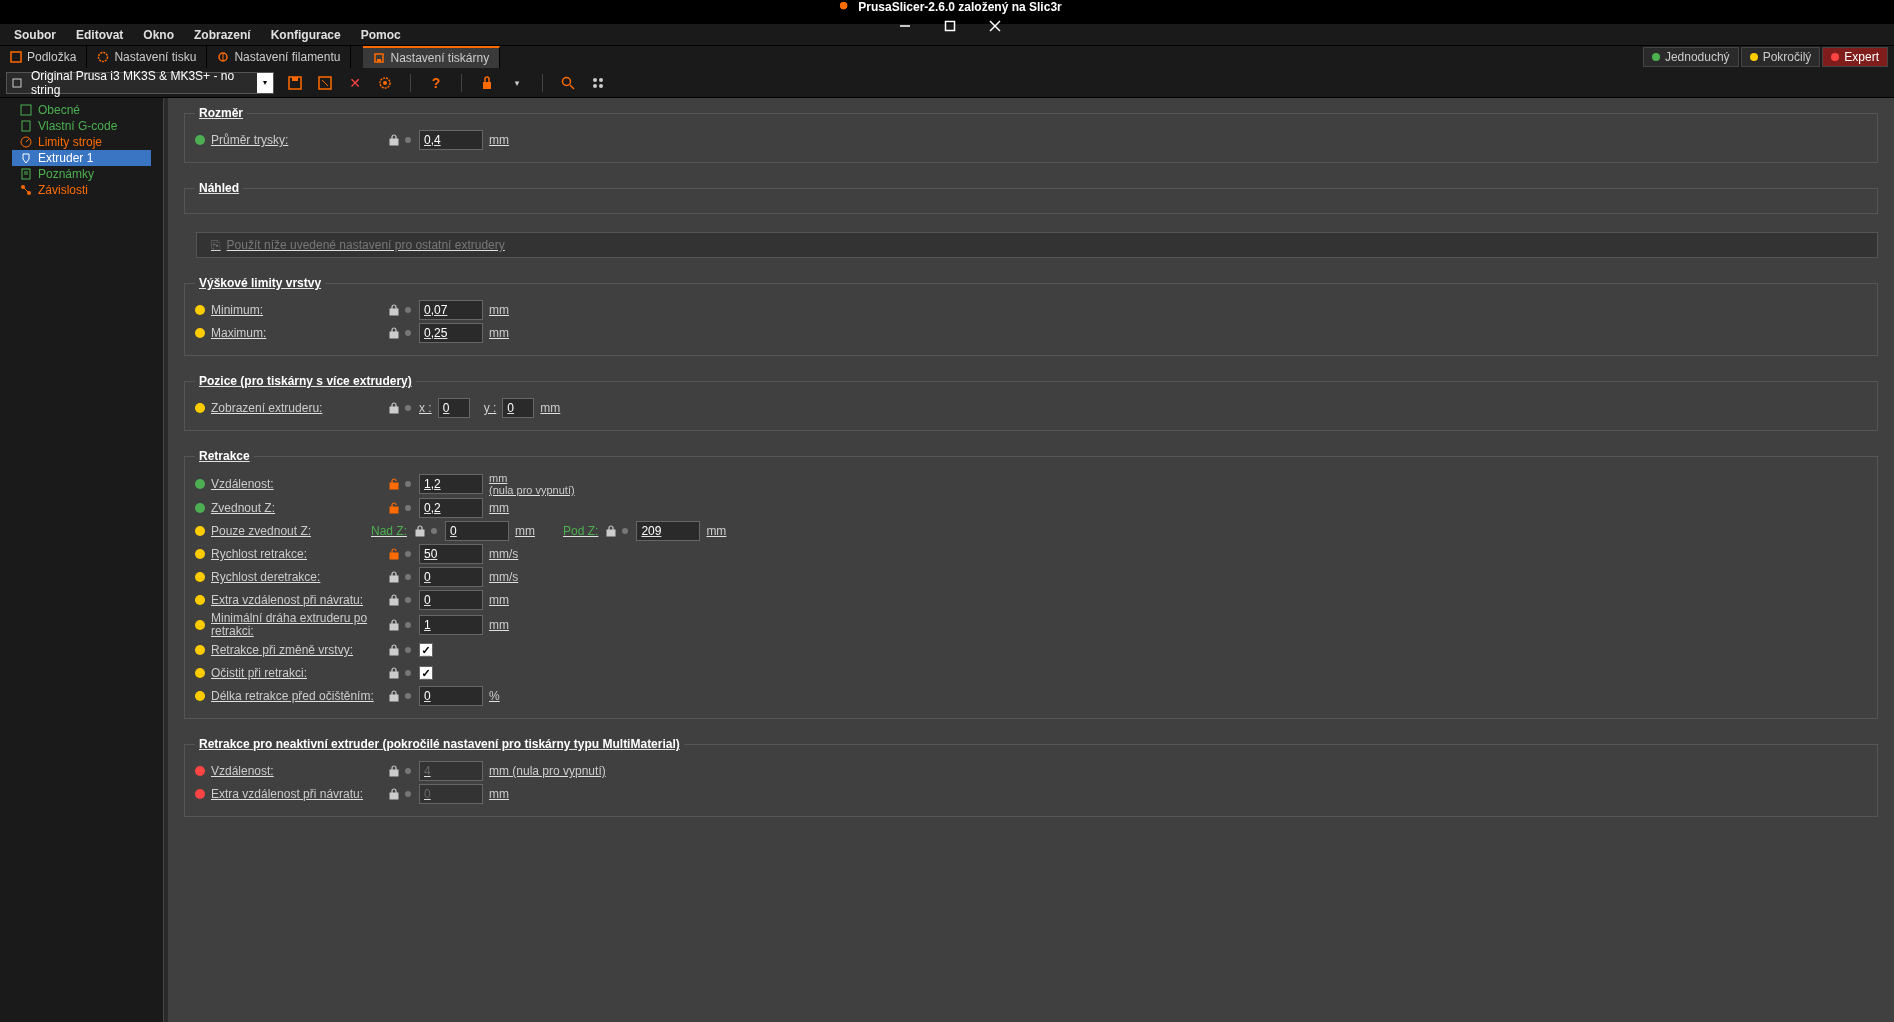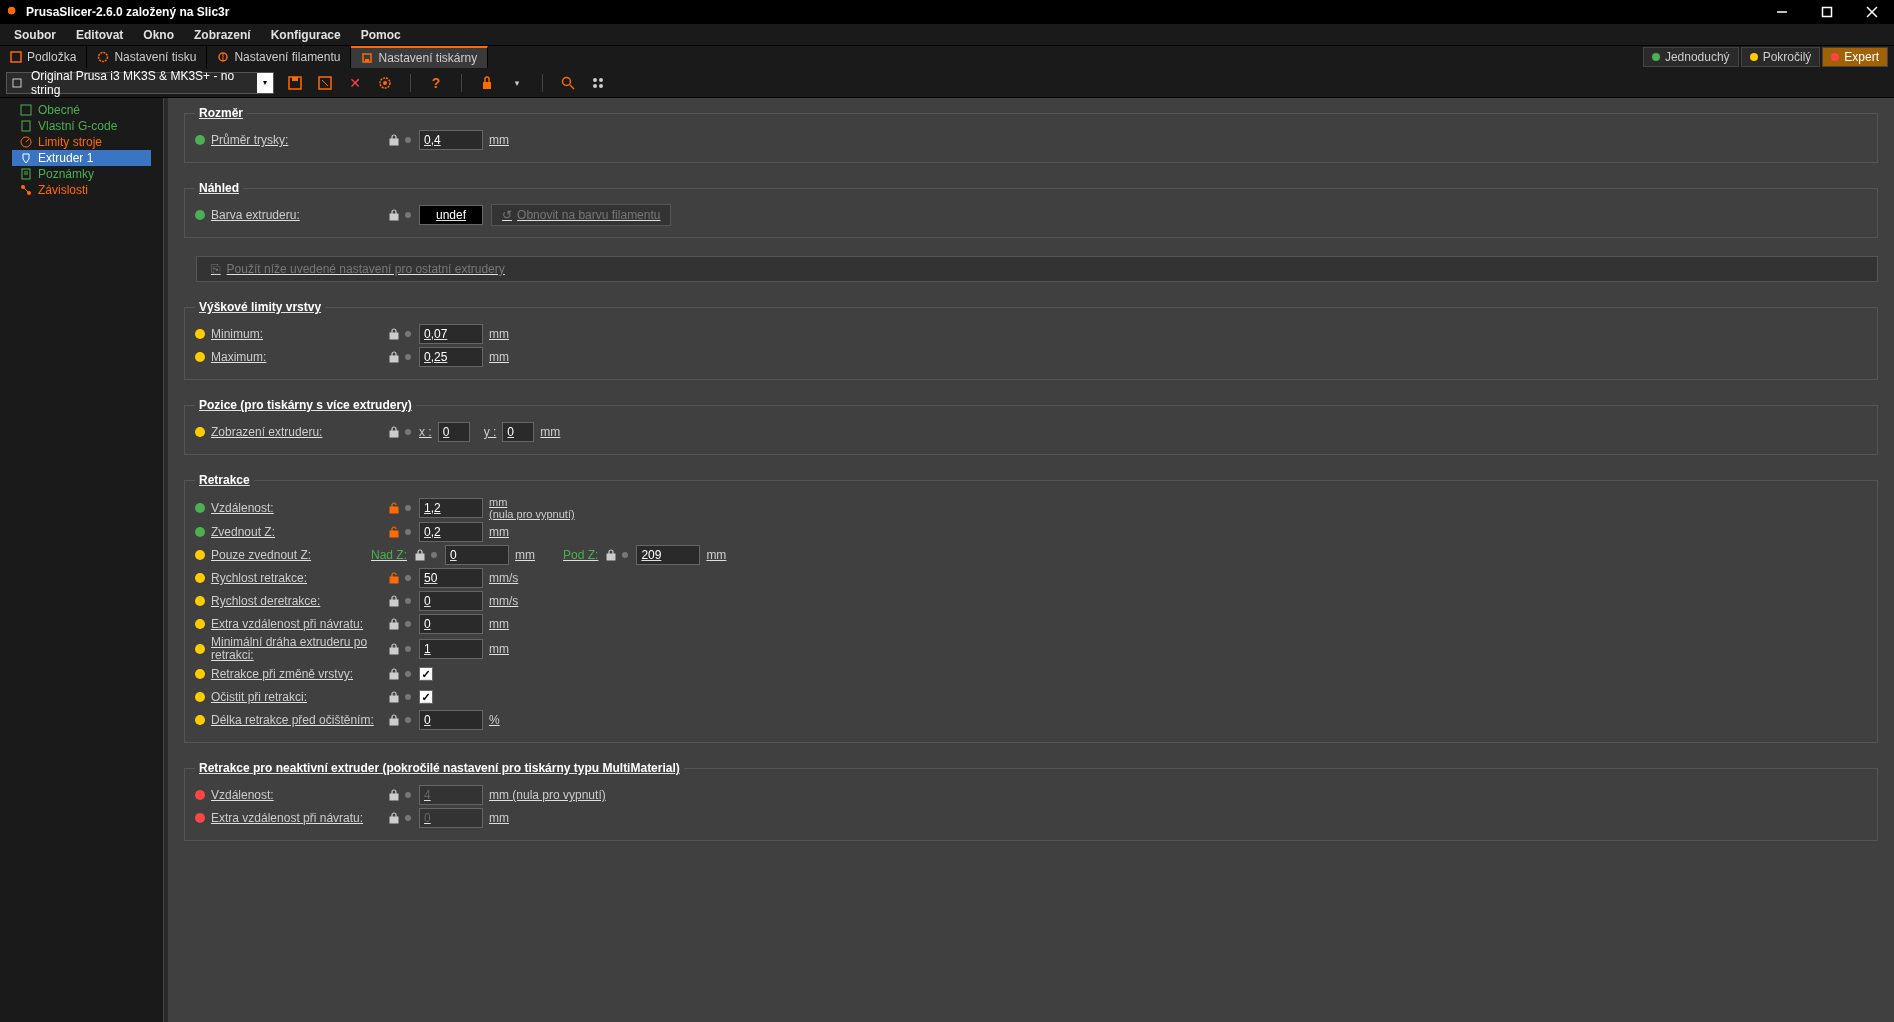--- a/index.html
+++ b/index.html
@@ -1,41 +1,41 @@
 <!DOCTYPE html>
 <html><head>
 <meta charset="utf-8">
 <style>
 * { margin: 0; padding: 0; box-sizing: border-box; font-family: "Segoe UI", Tahoma, sans-serif; }
 body { background: #1a1a1a; color: #e0e0e0; font-size: 12px; overflow: hidden; width: 1894px; height: 1022px; }
 
 
-.titlebar { height: 24px; background: #000; display: flex; align-items: center; padding-left: 6px; justify-content: space-between; }
+.titlebar { height: 24px; background: #000; display: flex; align-items: center; padding-left: 6px; justify-content: space-between; flex-direction: column; }
 .titlebar-left { display: flex; align-items: center; gap: 6px; }
 .titlebar-logo { width: 14px; height: 14px; border-radius: 50%; background: radial-gradient(circle at 40% 40%, #ff6b00 30%, #000 35%); }
 .titlebar-title { color: #fff; font-weight: bold; font-size: 12px; }
 .titlebar-controls { display: flex; }
 .titlebar-btn { width: 45px; height: 24px; display: flex; align-items: center; justify-content: center; color: #fff; font-size: 14px; }
 .titlebar-btn svg { width: 12px; height: 12px; stroke: #fff; stroke-width: 1.5; fill: none; }
 
 
 .menubar { height: 22px; background: #1a1a1a; display: flex; align-items: center; padding-left: 4px; border-bottom: 1px solid #000; font-weight: bold; }
 .menubar-item { padding: 3px 10px; color: #e0e0e0; font-size: 12px; }
 
 
 .tabbar { height: 22px; background: #1a1a1a; display: flex; align-items: stretch; justify-content: space-between; }
 .tabbar-left { display: flex; }
 .tab { display: flex; align-items: center; gap: 5px; padding: 0 10px; color: #ccc; font-size: 12px; border-right: 1px solid #000; }
-.tab.active { background: #3a3a3a; border-top: 2px solid #ff6b00; }
+.tab.active { background: #3a3a3a; border-top: 2px solid #ff6b00; margin-left: 12px; }
 .tab-icon { width: 12px; height: 12px; }
 .tabbar-right { display: flex; align-items: center; gap: 2px; padding-right: 6px; }
 .mode-btn { display: flex; align-items: center; gap: 5px; padding: 2px 8px; font-size: 12px; color: #ccc; border: 1px solid #444; background: #2a2a2a; }
 .mode-btn.simple .dot { background: #4caf50; }
 .mode-btn.advanced .dot { background: #ffcc00; }
-.mode-btn.expert { background: #a16207; color: #fff; }
+.mode-btn.expert { background: #7f1d1d; color: #fff; }
 .mode-btn.expert .dot { background: #ff4444; }
 .dot { width: 8px; height: 8px; border-radius: 50%; display: inline-block; }
 
 
 .toolbar { height: 30px; background: #1a1a1a; display: flex; align-items: center; padding: 0 6px; gap: 12px; border-bottom: 1px solid #000; }
 .preset-dropdown { display: flex; align-items: center; background: #2a2a2a; border: 1px solid #555; height: 22px; width: 268px; }
 .preset-dropdown .dd-icon { width: 20px; display: flex; justify-content: center; }
 .preset-dropdown .dd-text { flex: 1; color: #fff; font-size: 12px; padding-left: 4px; }
 .preset-dropdown .dd-arrow { width: 16px; background: #fff; color: #000; display: flex; align-items: center; justify-content: center; height: 100%; font-size: 8px; }
 .tool-icon { width: 18px; height: 18px; display: flex; align-items: center; justify-content: center; color: #ff6b00; font-size: 14px; }
@@ -300,36 +300,20 @@
             </svg>
           </span>
         <span class="dot-ind"></span>
         <input class="field" value="0,4" style="">
         <span class="unit">mm</span>
       </div>
     </fieldset>
 
     <fieldset>
       <legend>Náhled</legend>
-      <div class="row">
-        <span class="bullet green"></span>
-        <span class="label">Barva extruderu:</span>
-        <span class="lock locked">
-            <svg viewBox="0 0 10 12">
-              <rect x="1" y="5" width="8" height="6"></rect>
-              <path d="M3 5V3a2 2 0 0 1 4 0v2" fill="none" stroke-width="1.2"></path>
-            </svg>
-          </span>
-        <span class="dot-ind"></span>
-        <div class="color-btn">undef</div>
-        <div class="reset-btn">
-          <span>↺</span>
-          <span>Obnovit na barvu filamentu</span>
-        </div>
-      </div>
     </fieldset>
 
     <div class="apply-btn">
       <span>⎘</span>
       <span>Použít níže uvedené nastavení pro ostatní extrudery</span>
     </div>
 
     <div style="height:14px"></div>
 
     <fieldset>

